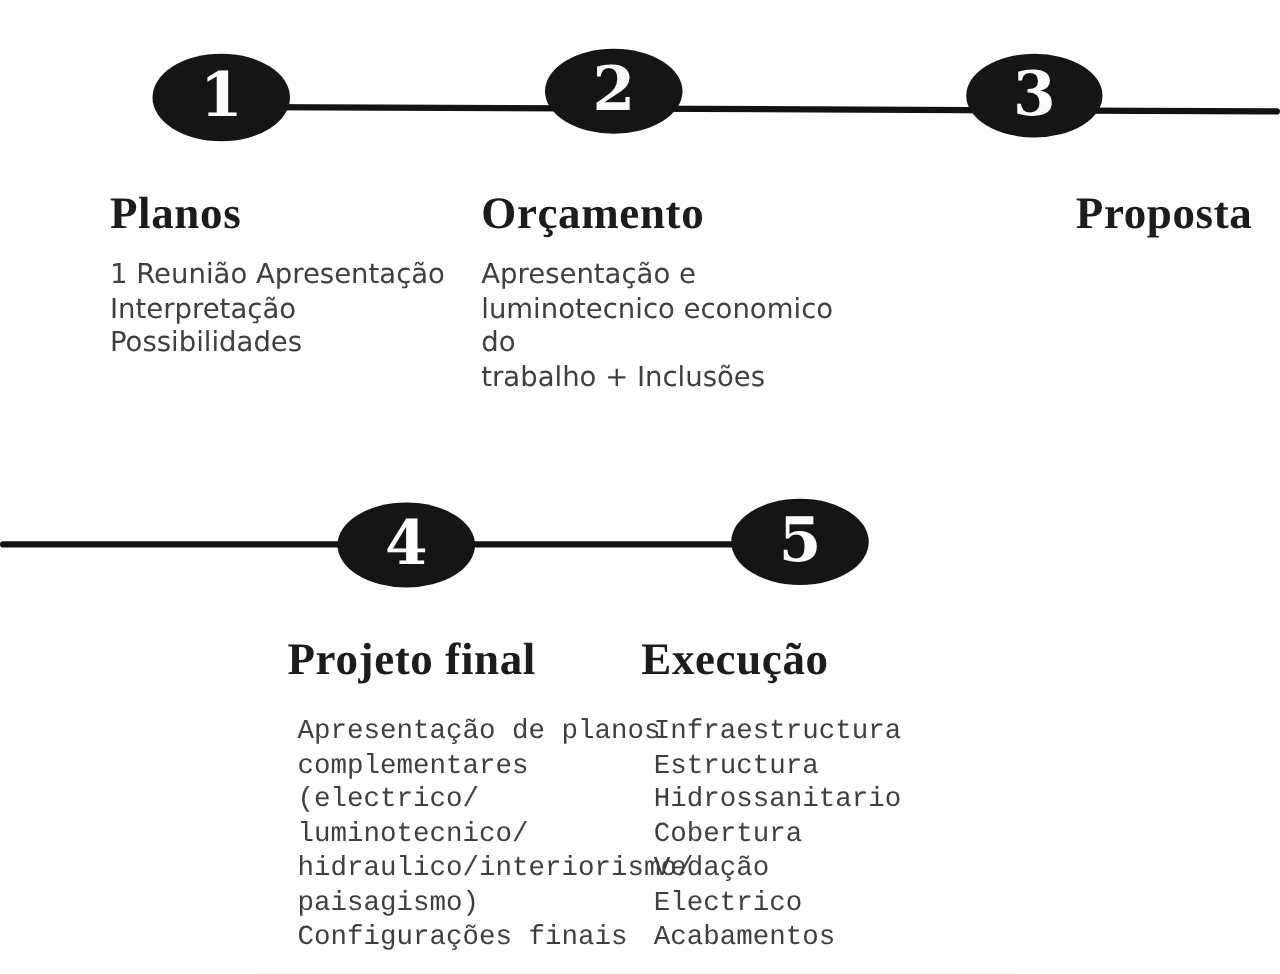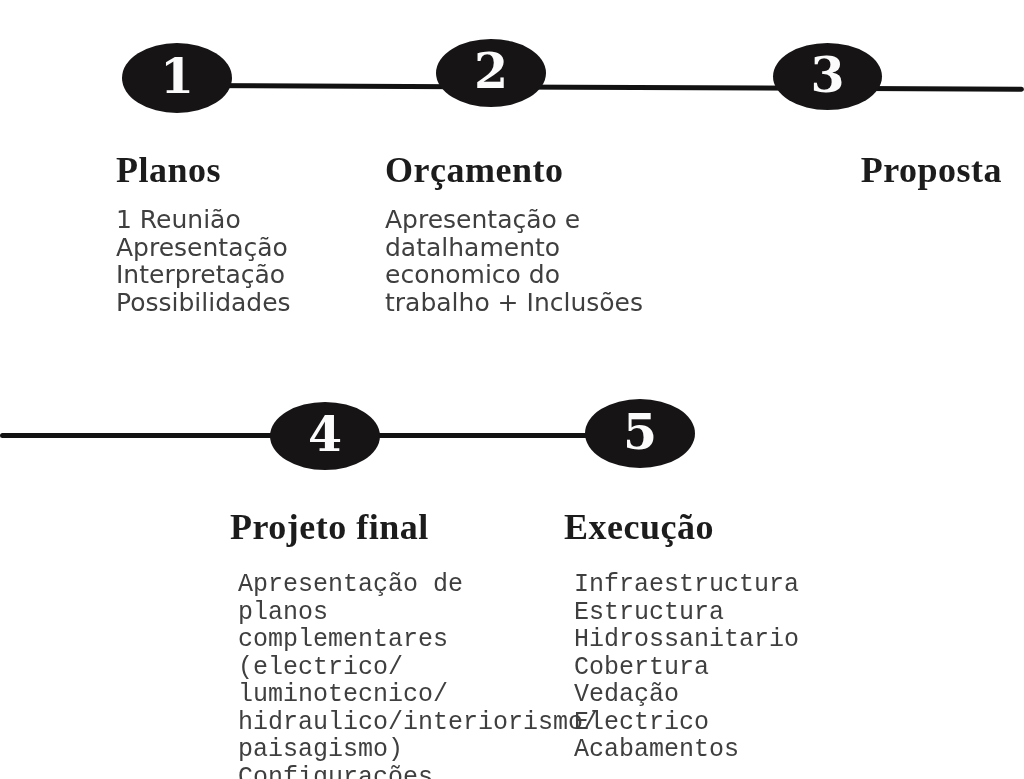--- a/index.html
+++ b/index.html
@@ -51,38 +51,38 @@
   .m5{left:585px; top:399px; height:69px;}
   .num{
     font-family:"DejaVu Serif", serif;
     font-weight:700;
     font-size:49px;
     line-height:1;
     color:var(--number-color);
     padding-bottom:3px;
   }
   .step{position:absolute;}
-  .s1{left:116px; top:150px; width:290px;}
+  .s1{left:88px; top:150px; width:290px;}
   .s2{left:385px; top:150px; width:300px;}
   .s3{left:712px; top:150px; width:290px;text-align:right;}
   .s4{left:230px; top:507px; width:300px;}
-  .s5{left:564px; top:507px; width:250px;}
+  .s5{left:513px; top:507px; width:250px;}
   .title{
     font-family:"Liberation Serif", "DejaVu Serif", serif;
     font-weight:700;
     font-size:36px;
     line-height:1.15;
     color:var(--title-color);
     letter-spacing:0.5px;
   }
   .s1 .title,.s2 .title,.s3 .title{margin-bottom:15px;}
   .s4 .title,.s5 .title{margin-bottom:23px;}
   .s3 .title{padding-left:3px;}
   .desc{
-    font-size:25px;
+    font-size:22px;
     line-height:27.5px;
     color:var(--body-color);
     white-space:pre-wrap;
   }
   .s4 .desc{padding-left:8px;font-family:Liberation Mono, monospace;}
   .s5 .desc{padding-left:10px;font-family:Liberation Mono, monospace;}
 </style>
 </head>
 <body>
 
@@ -110,21 +110,21 @@
   <div class="step s1">
     <h2 class="title">Planos</h2>
     <p class="desc">1 Reunião Apresentação
 Interpretação
 Possibilidades</p>
   </div>
 
   <div class="step s2">
     <h2 class="title">Orçamento</h2>
     <p class="desc">Apresentação e
-datalhamento economico do
+luminotecnico economico do
 trabalho + Inclusões</p>
   </div>
 
   <div class="step s3">
     <h2 class="title">Proposta</h2>
   </div>
 
   <div class="step s4">
     <h2 class="title">Projeto final</h2>
     <p class="desc">Apresentação de planos

